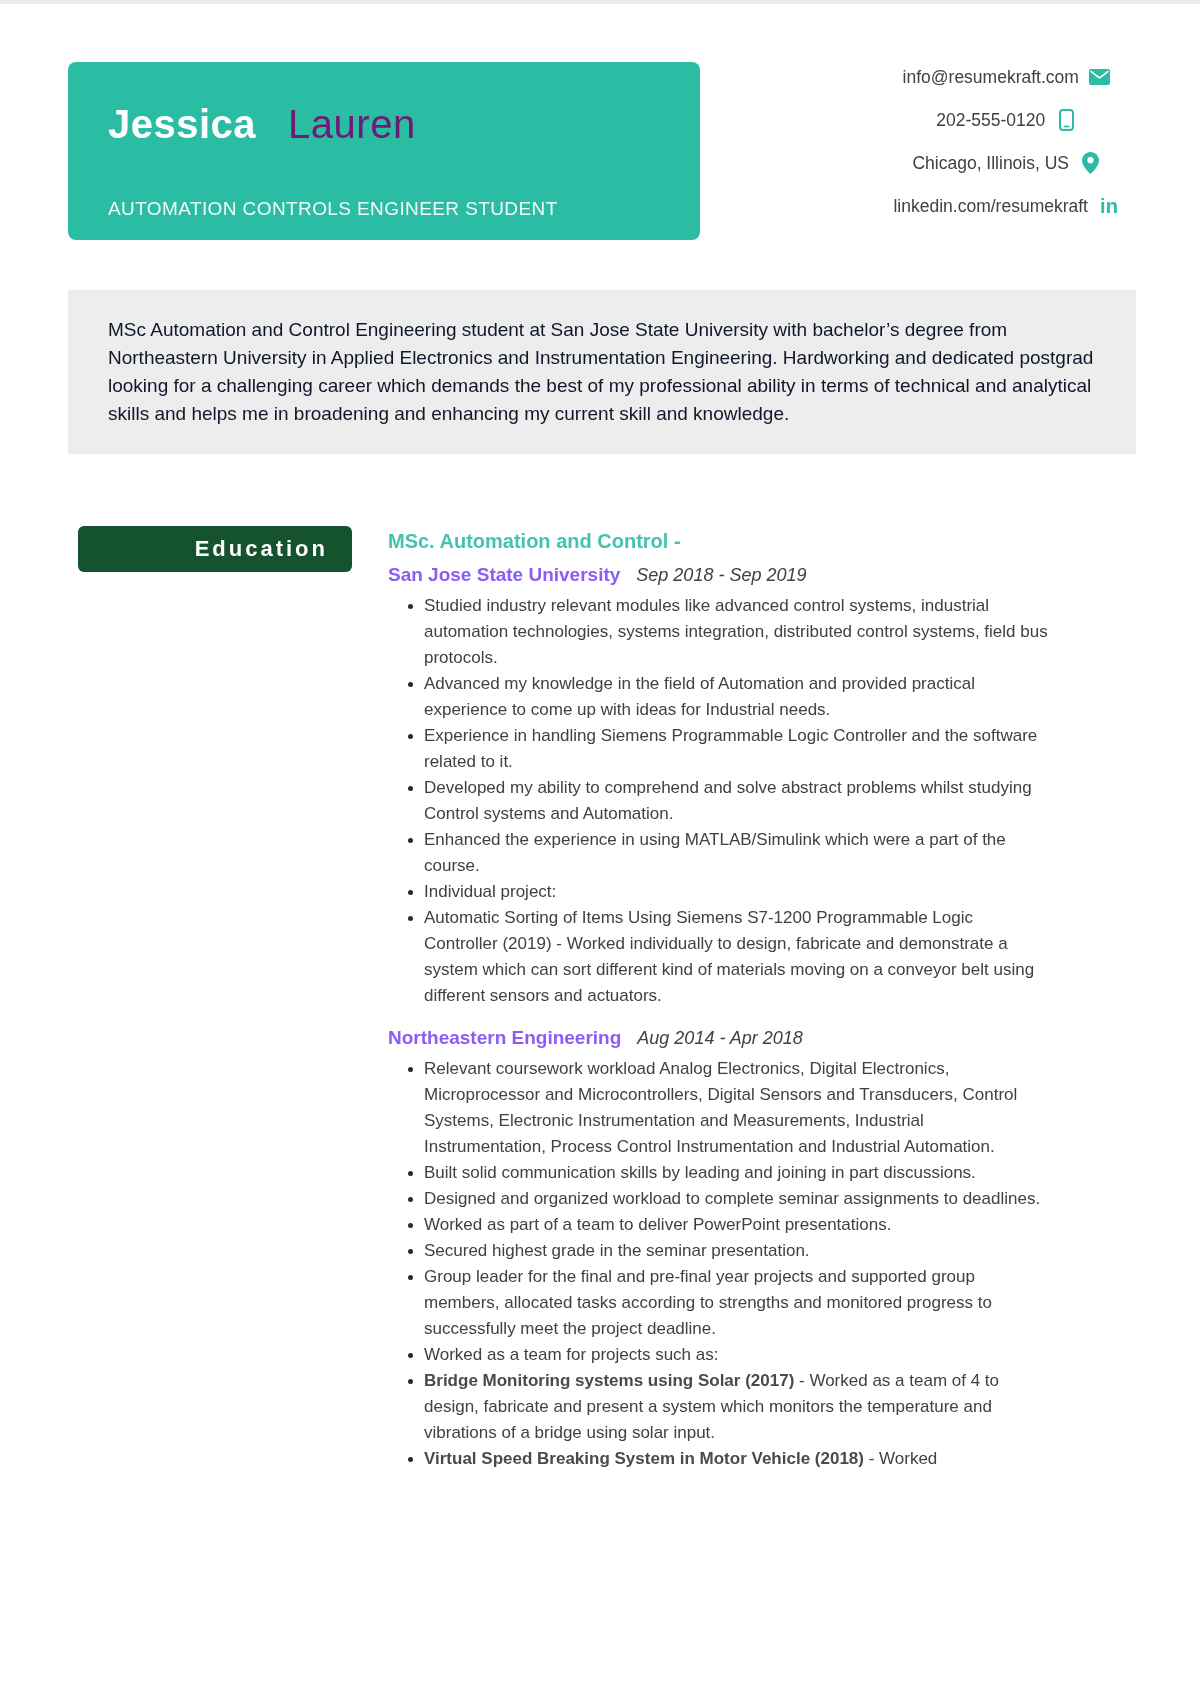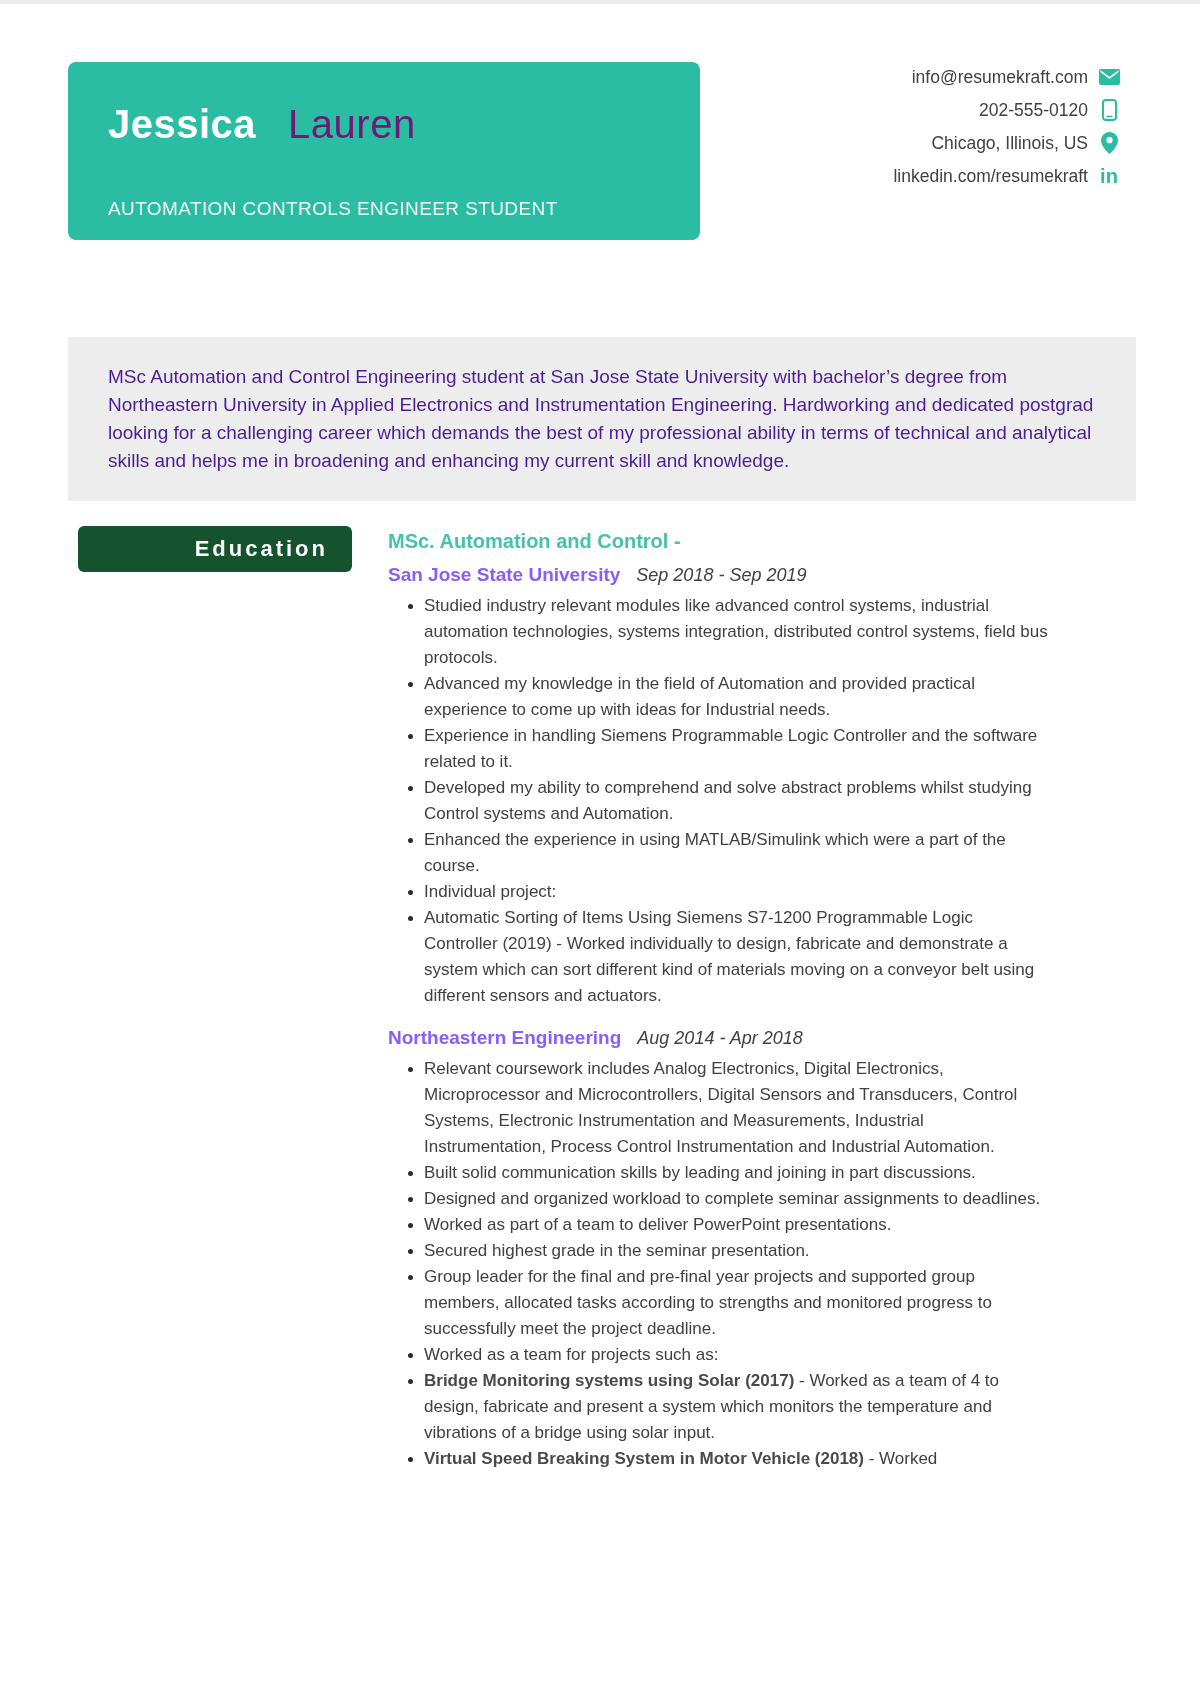--- a/index.html
+++ b/index.html
@@ -12,29 +12,29 @@
   
   .header-block{
     position:absolute;left:68px;top:62px;width:632px;height:178px;
     background:#2bbca4;border-radius:8px;
   }
   .name{position:absolute;left:40px;top:40px;font-size:40px;font-weight:700;color:#ffffff;letter-spacing:0.5px;white-space:nowrap;}
   .name .last{color:#701a75;font-weight:400;margin-left:32px;}
   .job-title{position:absolute;left:40px;top:112px;font-size:19px;color:#f2fbf9;letter-spacing:0.4px;white-space:nowrap;margin-top:24px;}
 
   
-  .contact{position:absolute;top:66px;right:80px;display:flex;flex-direction:column;gap:11px;align-items:flex-end;}
+  .contact{position:absolute;top:66px;right:80px;display:flex;flex-direction:column;gap:21px;align-items:center;}
   .contact-row{display:flex;align-items:center;gap:10px;font-size:17.5px;color:#414042;line-height:22px;}
   .icon-box{width:22px;height:22px;display:flex;align-items:center;justify-content:center;}
   .li-icon{color:#2bbca4;font-weight:800;font-size:20px;line-height:20px;font-family:"Liberation Sans",sans-serif;}
 
   
   .summary{
     position:absolute;left:68px;top:290px;width:1068px;box-sizing:border-box;
-    background:#ededed;padding:26px 40px;font-size:19px;line-height:28px;color:#4c1d95;margin-top:47px;
+    background:#ededed;padding:26px 40px;font-size:19px;line-height:28px;color:#0f172a;
   }
 
   
   .edu-badge{
     position:absolute;left:78px;top:526px;width:274px;height:46px;box-sizing:border-box;
     background:#14532d;border-radius:6px;color:#ffffff;font-size:22px;font-weight:700;
     letter-spacing:3px;text-align:right;line-height:46px;padding-right:24px;
   }
 
   
@@ -119,21 +119,21 @@
         <li><span>Individual project:</span></li>
         <li><span>Automatic Sorting of Items Using Siemens S7-1200 Programmable Logic Controller (2019) - Worked individually to design, fabricate and demonstrate a system which can sort different kind of materials moving on a conveyor belt using different sensors and actuators.</span></li>
       </ul>
   </div>
 
   <div class="entry">
     <div class="school-line">
       <span class="school">Northeastern Engineering</span><span class="dates">Aug 2014 - Apr 2018</span>
     </div>
     <ul class="bullets">
-        <li><span>Relevant coursework includes Analog Electronics, Digital Electronics, Microprocessor and Microcontrollers, Digital Sensors and Transducers, Control Systems, Electronic Instrumentation and Measurements, Industrial Instrumentation, Process Control Instrumentation and Industrial Automation.</span></li>
+        <li><span>Relevant coursework workload Analog Electronics, Digital Electronics, Microprocessor and Microcontrollers, Digital Sensors and Transducers, Control Systems, Electronic Instrumentation and Measurements, Industrial Instrumentation, Process Control Instrumentation and Industrial Automation.</span></li>
         <li><span>Built solid communication skills by leading and joining in part discussions.</span></li>
         <li><span>Designed and organized workload to complete seminar assignments to deadlines.</span></li>
         <li><span>Worked as part of a team to deliver PowerPoint presentations.</span></li>
         <li><span>Secured highest grade in the seminar presentation.</span></li>
         <li><span>Group leader for the final and pre-final year projects and supported group members, allocated tasks according to strengths and monitored progress to successfully meet the project deadline.</span></li>
         <li><span>Worked as a team for projects such as:</span></li>
         <li><span class="seg-bold">Bridge Monitoring systems using Solar (2017)</span><span> - Worked as a team of 4 to design, fabricate and present a system which monitors the temperature and vibrations of a bridge using solar input.</span></li>
         <li><span class="seg-bold">Virtual Speed Breaking System in Motor Vehicle (2018)</span><span> - Worked</span></li>
       </ul>
   </div>

